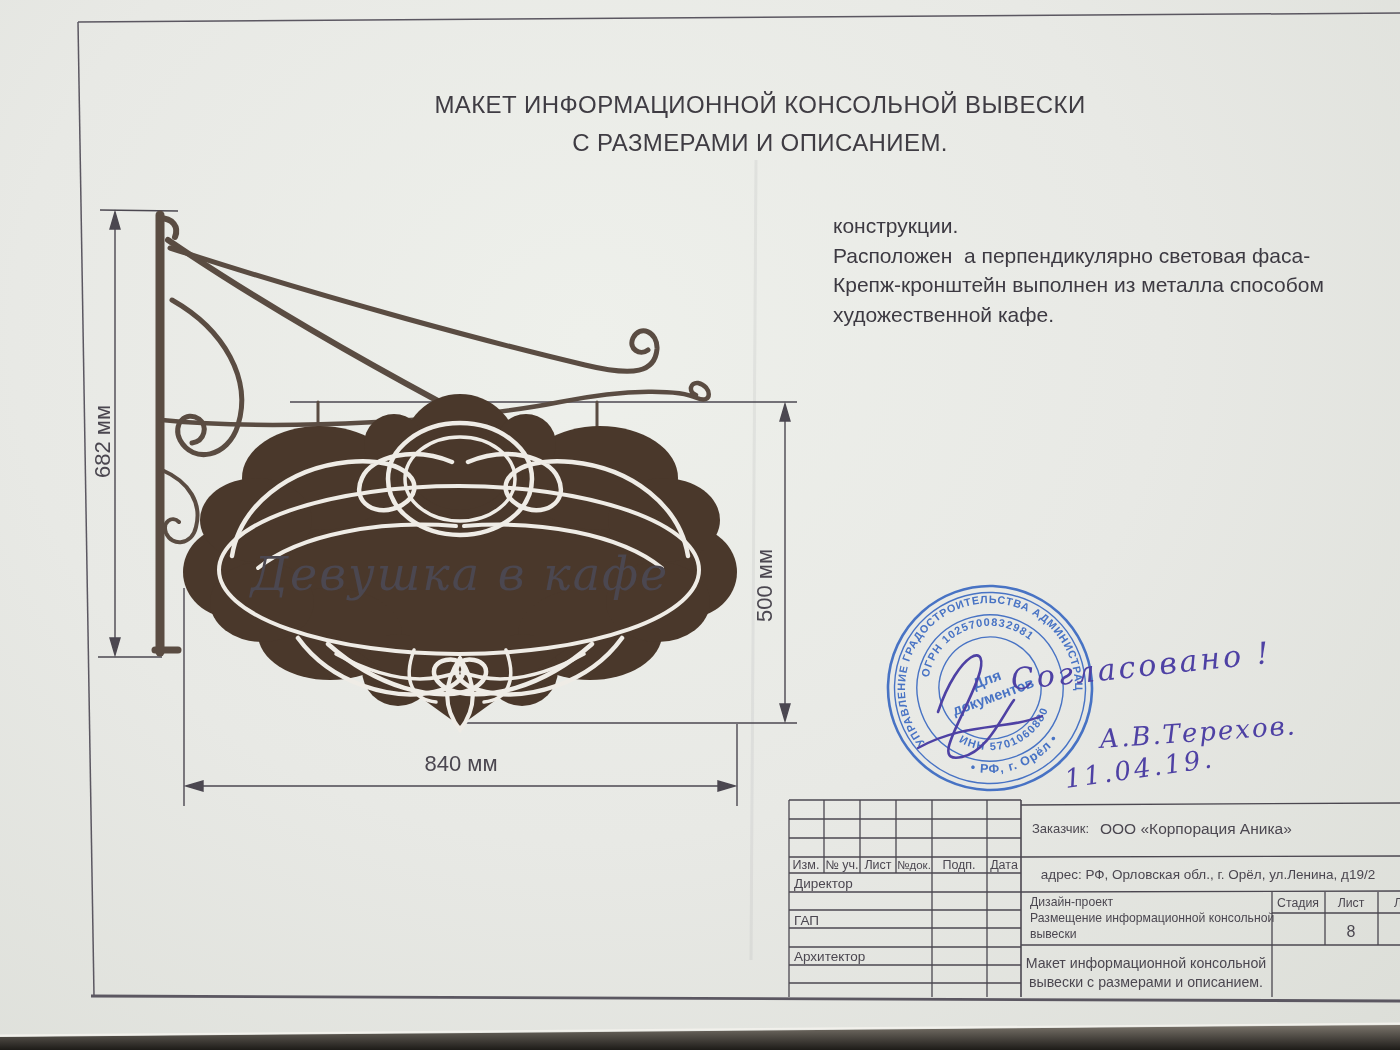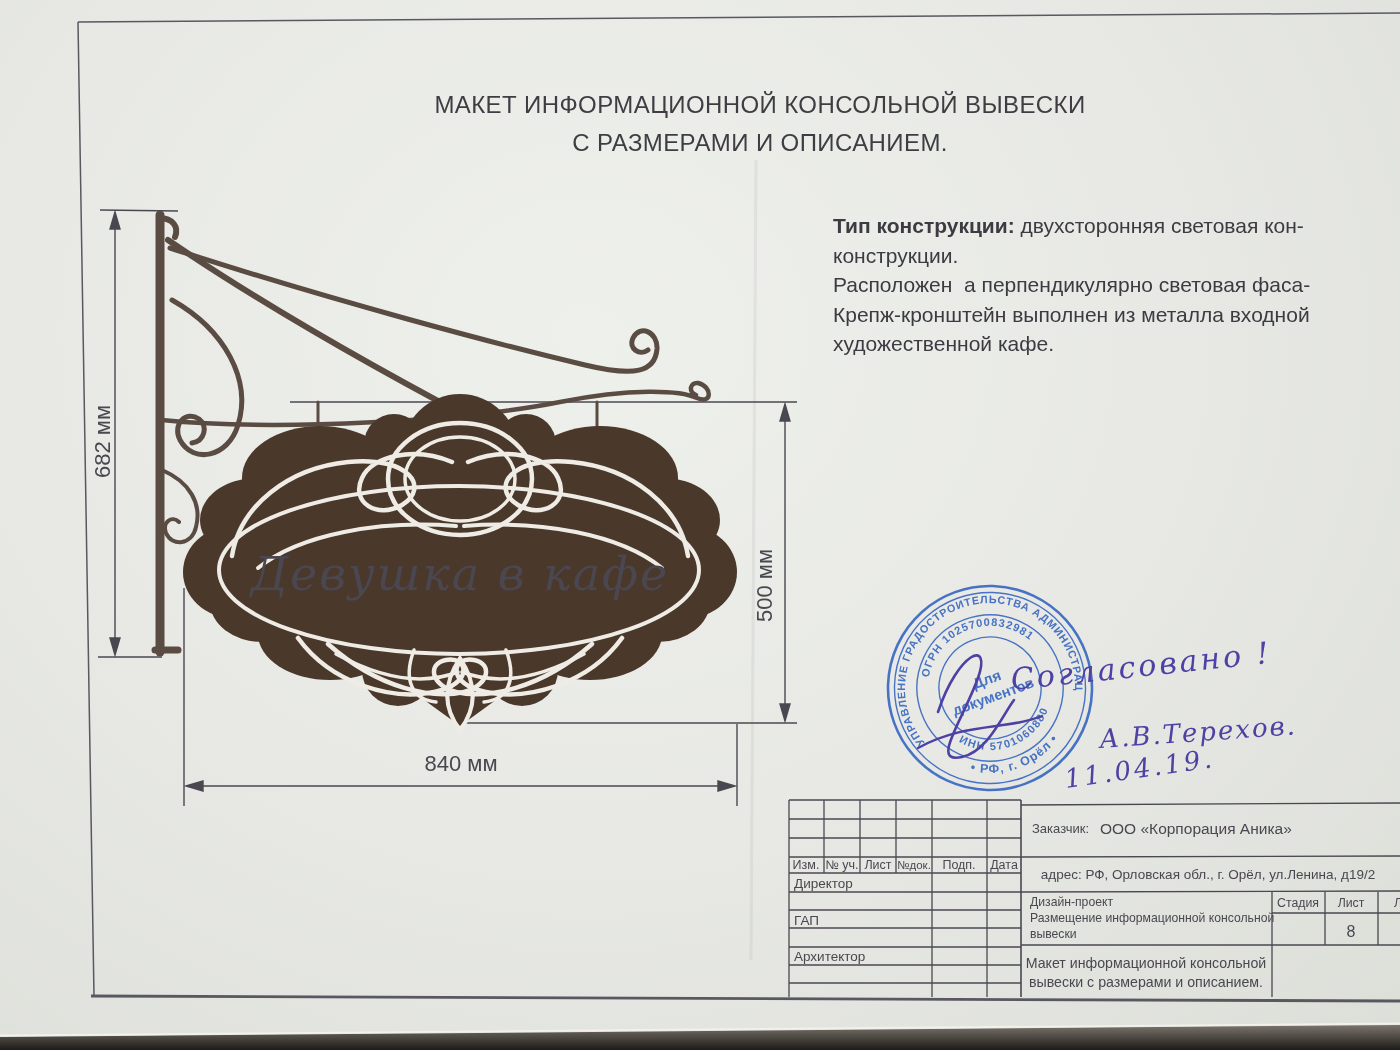--- a/index.html
+++ b/index.html
@@ -22,24 +22,23 @@
 <body>
 
 <div class="photo">
 
   <div class="doc-title">
     <div>МАКЕТ ИНФОРМАЦИОННОЙ КОНСОЛЬНОЙ ВЫВЕСКИ</div>
     <div>С РАЗМЕРАМИ И ОПИСАНИЕМ.</div>
   </div>
 
   <div class="desc">
-    <div><span class="b">Тип конструкции:</span><span> двухсторонняя световая кон-</span></div>
     <div>конструкции.</div>
     <div>Расположен  а перпендикулярно световая фаса-</div>
-    <div>Крепж-кронштейн выполнен из металла входной</div>
+    <div>Крепж-кронштейн выполнен из металла способом</div>
     <div>художественной кафе.</div>
   </div>
 
   <svg class="overlay" viewBox="0 0 1400 1050">
     <defs>
       <linearGradient id="gstrip" x1="0" y1="0" x2="0" y2="1">
         <stop offset="0" stop-color="#7a746b"></stop>
           <stop offset="1" stop-color="#1d1b18"></stop>
       </linearGradient>
       <path id="topArc85" d="M910.1,717.1 A85,85 0 1 1 1069.9,717.1" fill="none"></path>

